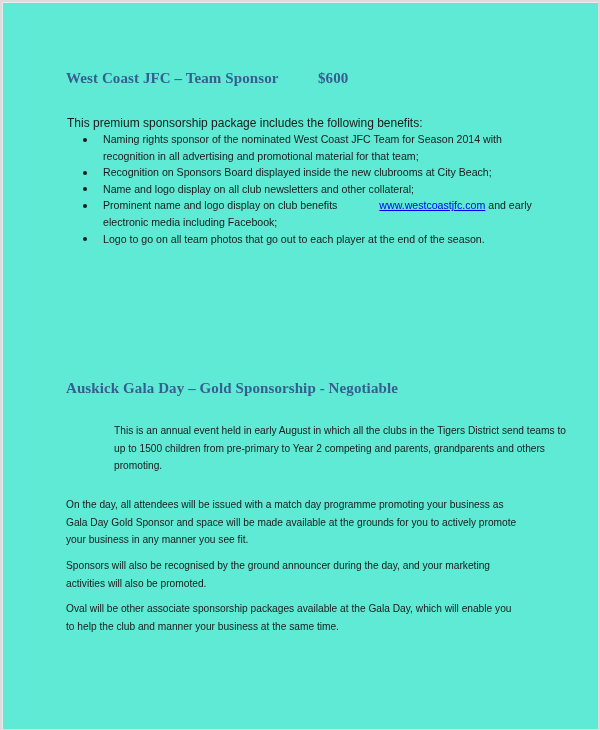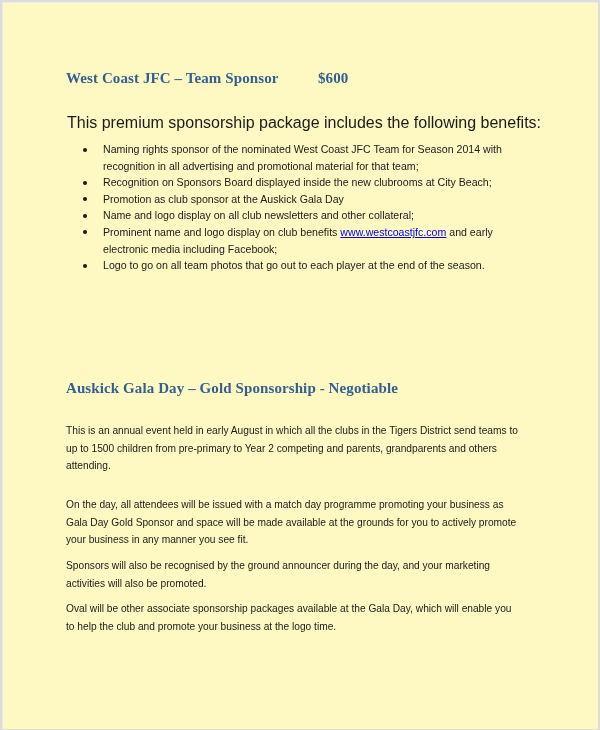--- a/index.html
+++ b/index.html
@@ -10,50 +10,50 @@
       font-family: "Liberation Sans", "DejaVu Sans", sans-serif;
       overflow: hidden;
       position: relative;
     }
     .page {
       position: absolute;
       left: 2px;
       top: 2px;
       width: 595px;
       height: 726px;
-      background: #fef9c3;
+      background: #5eead4;
       border-left: 1px solid #e9e9e9;
       border-top: 1px solid #ececec;
     }
     .heading {
       position: absolute;
       font-family: "Liberation Serif", "DejaVu Serif", serif;
       font-weight: bold;
       color: #365f91;
       font-size: 15px;
       white-space: nowrap;
       letter-spacing: 0.1px;
     }
     .h1 { left: 63px; top: 67px; }
     .h1 .price { position: absolute; left: 252px; top: 0; }
     .h2 { left: 63px; top: 377px; }
 
     .text {
       position: absolute;
-      font-size: 16px;
+      font-size: 12px;
       color: #1a1a1a;
       line-height: 16.6px;
       white-space: nowrap;
     }
     .intro { left: 64px; top: 112px; }
 
     .bullets {
       position: absolute;
       left: 80px;
-      top: 138px;
+      top: 128px;
       margin: 0;
       padding: 0;
       list-style: none;
       font-size: 10.6px;
       color: #1a1a1a;
       line-height: 16.6px;
     }
     .bullets li {
       position: relative;
       padding-left: 20px;
@@ -62,25 +62,25 @@
     .bullets li .dot {
       position: absolute;
       left: 0;
       top: 6.5px;
       width: 4px;
       height: 4px;
       border-radius: 50%;
       background: #1a1a1a;
     }
     .bullets li .line { display: block; }
-    .link { color: #0000ee; text-decoration: underline; }
+    .link { color: #0000ee; text-decoration: underline; margin-left: 39px; }
 
     .para { position: absolute; left: 63px; font-size: 10.2px; color: #1a1a1a; line-height: 17.5px; white-space: nowrap; }
     .para .line { display: block; }
-    .p1 { top: 419px; }
+    .p1 { top: 419px; margin-left: 48px; }
     .p2 { top: 493px; }
     .p3 { top: 554px; }
     .p4 { top: 597px; }
   </style>
 </head>
 <body>
 
 <div class="page">
 
   <div class="heading h1">
@@ -95,54 +95,50 @@
       <span class="dot"></span>
       <span class="line">Naming rights sponsor of the nominated West Coast JFC Team for Season 2014 with</span>
       <span class="line">recognition in all advertising and promotional material for that team;</span>
     </li>
     <li>
       <span class="dot"></span>
       <span class="line">Recognition on Sponsors Board displayed inside the new clubrooms at City Beach;</span>
     </li>
     <li>
       <span class="dot"></span>
-      <span class="line">Promotion as club sponsor at the Auskick Gala Day</span>
-    </li>
-    <li>
-      <span class="dot"></span>
       <span class="line">Name and logo display on all club newsletters and other collateral;</span>
     </li>
     <li>
       <span class="dot"></span>
       <span class="line"><span>Prominent name and logo display on club benefits </span><a class="link">www.westcoastjfc.com</a><span> and early</span></span>
       <span class="line">electronic media including Facebook;</span>
     </li>
     <li>
       <span class="dot"></span>
       <span class="line">Logo to go on all team photos that go out to each player at the end of the season.</span>
     </li>
   </ul>
 
   <div class="heading h2">Auskick Gala Day – Gold Sponsorship - Negotiable</div>
 
   <div class="para p1">
     <span class="line">This is an annual event held in early August in which all the clubs in the Tigers District send teams to</span>
     <span class="line">up to 1500 children from pre-primary to Year 2 competing and parents, grandparents and others</span>
-    <span class="line">attending.</span>
+    <span class="line">promoting.</span>
   </div>
 
   <div class="para p2">
     <span class="line">On the day, all attendees will be issued with a match day programme promoting your business as</span>
     <span class="line">Gala Day Gold Sponsor and space will be made available at the grounds for you to actively promote</span>
     <span class="line">your business in any manner you see fit.</span>
   </div>
 
   <div class="para p3">
     <span class="line">Sponsors will also be recognised by the ground announcer during the day, and your marketing</span>
     <span class="line">activities will also be promoted.</span>
   </div>
 
   <div class="para p4">
     <span class="line">Oval will be other associate sponsorship packages available at the Gala Day, which will enable you</span>
-    <span class="line">to help the club and promote your business at the logo time.</span>
+    <span class="line">to help the club and manner your business at the same time.</span>
   </div>
 
 </div>
 
 </body></html>

